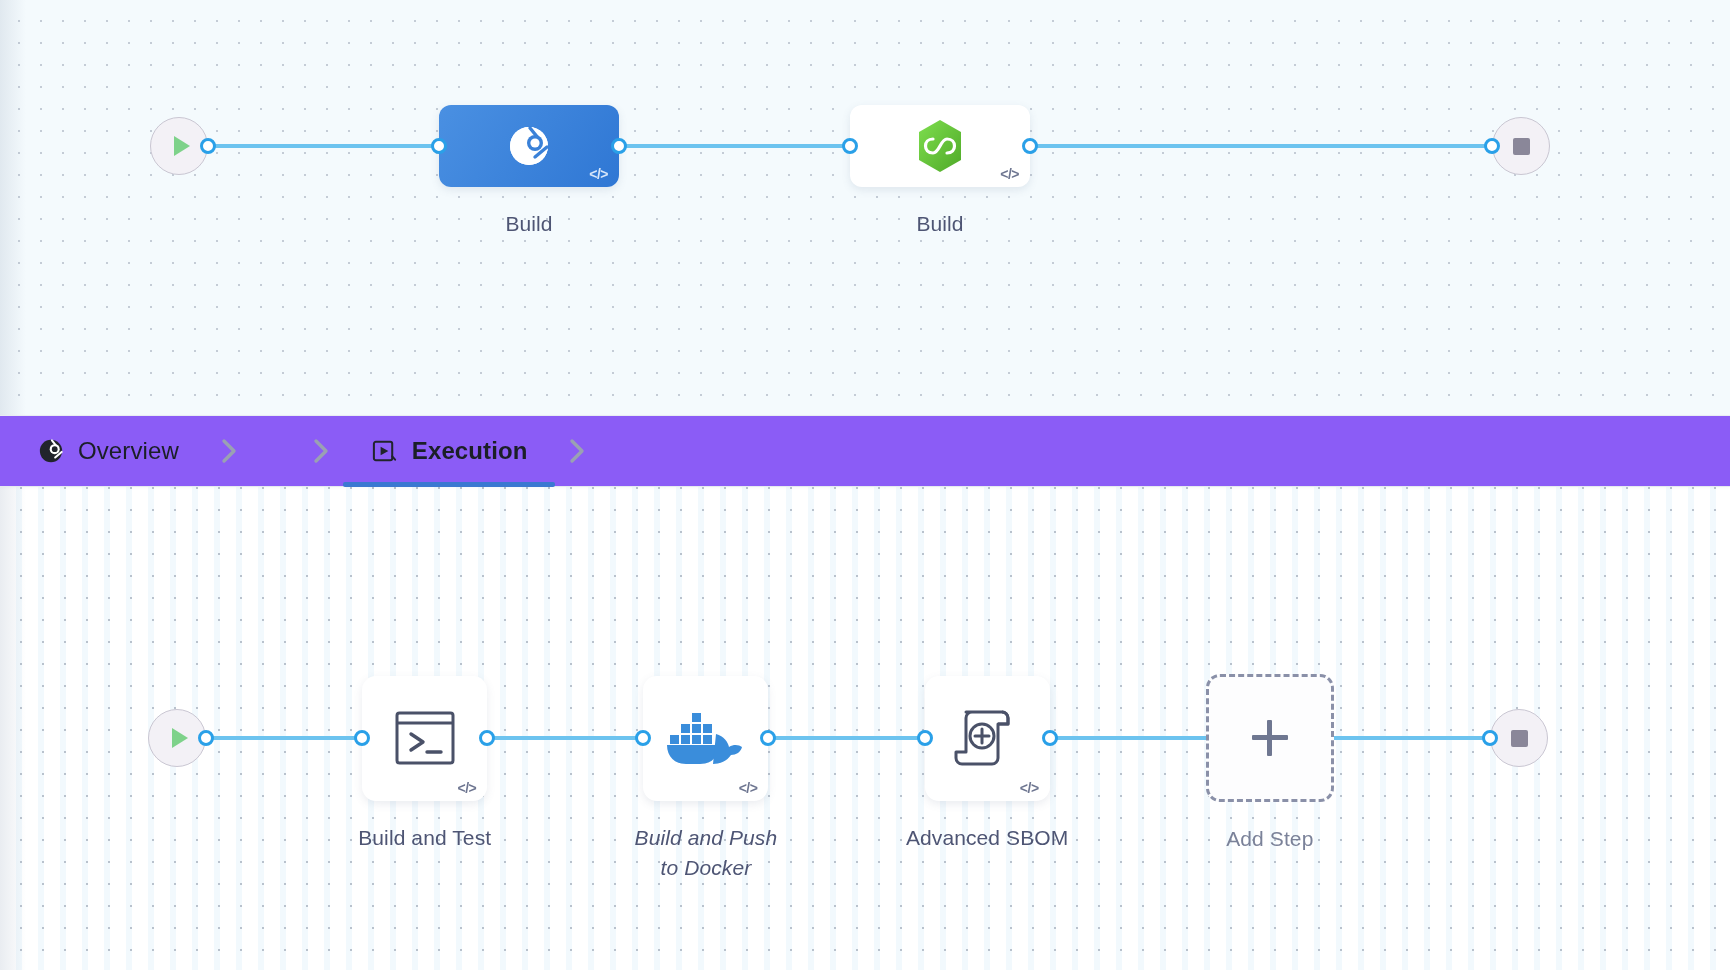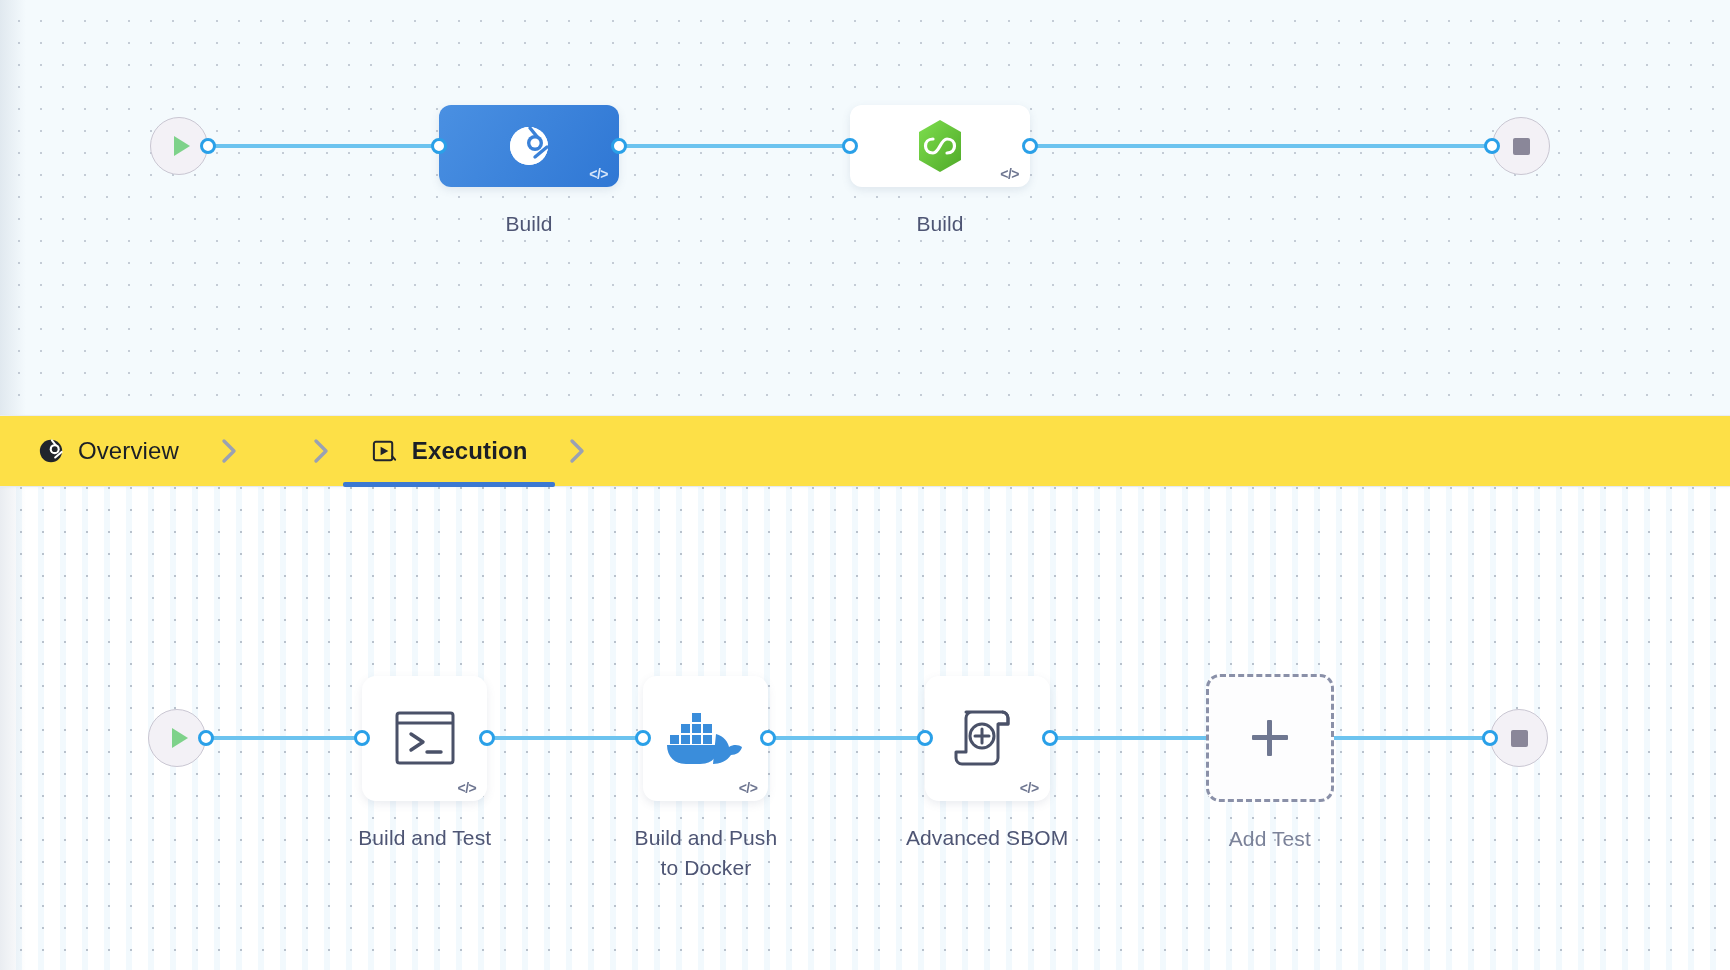--- a/index.html
+++ b/index.html
@@ -134,21 +134,21 @@
     left: 50%;
     transform: translateX(-50%);
     white-space: nowrap;
     text-align: center;
     font-size: 21px;
     color: #4e5574;
     line-height: 1.45;
     letter-spacing: 0.1px;
   }
   .node-label.muted { color: #7b8299; }
-  .node-label.wrap2 { white-space: normal; width: 200px; }
+  .node-label.wrap2 { white-space: normal; width: 200px; font-style: italic; }
 
   
   .stage-card {
     width: 180px; height: 82px;
     border-radius: 12px;
     display: flex; align-items: center; justify-content: center;
     position: relative;
     box-shadow: 0 3px 8px rgba(80,100,130,0.13);
     z-index: 4;
   }
@@ -202,21 +202,21 @@
     line-height: 1;
     font-weight: 600;
   }
   .code-badge.on-dark { color: #d8e7fa; }
   .code-badge.on-light { color: #6d7590; }
 
   
   .tabbar {
     position: relative;
     height: 72px;
-    background: #fde047;
+    background: #8b5cf6;
     display: flex;
     align-items: center;
     padding-left: 34px;
     border-top: 1px solid #e9edf2;
     border-bottom: 1px solid #e5eaf0;
     z-index: 40;
     box-shadow: 0 1px 3px rgba(120,135,160,0.06);
   }
   .tab {
     display: flex;
@@ -437,21 +437,21 @@
         <div class="node-label">Advanced SBOM</div>
       </div>
 
       <div class="port"></div>
       <div class="link"></div>
 
       <div class="node-wrap">
         <div class="add-card step">
           <div class="plus"></div>
         </div>
-        <div class="node-label muted">Add Test</div>
+        <div class="node-label muted">Add Step</div>
       </div>
 
       <div class="link"></div>
       <div class="port"></div>
 
       <div class="term-node">
         <div class="stop-sq"></div>
       </div>
     </div>
   </div>

